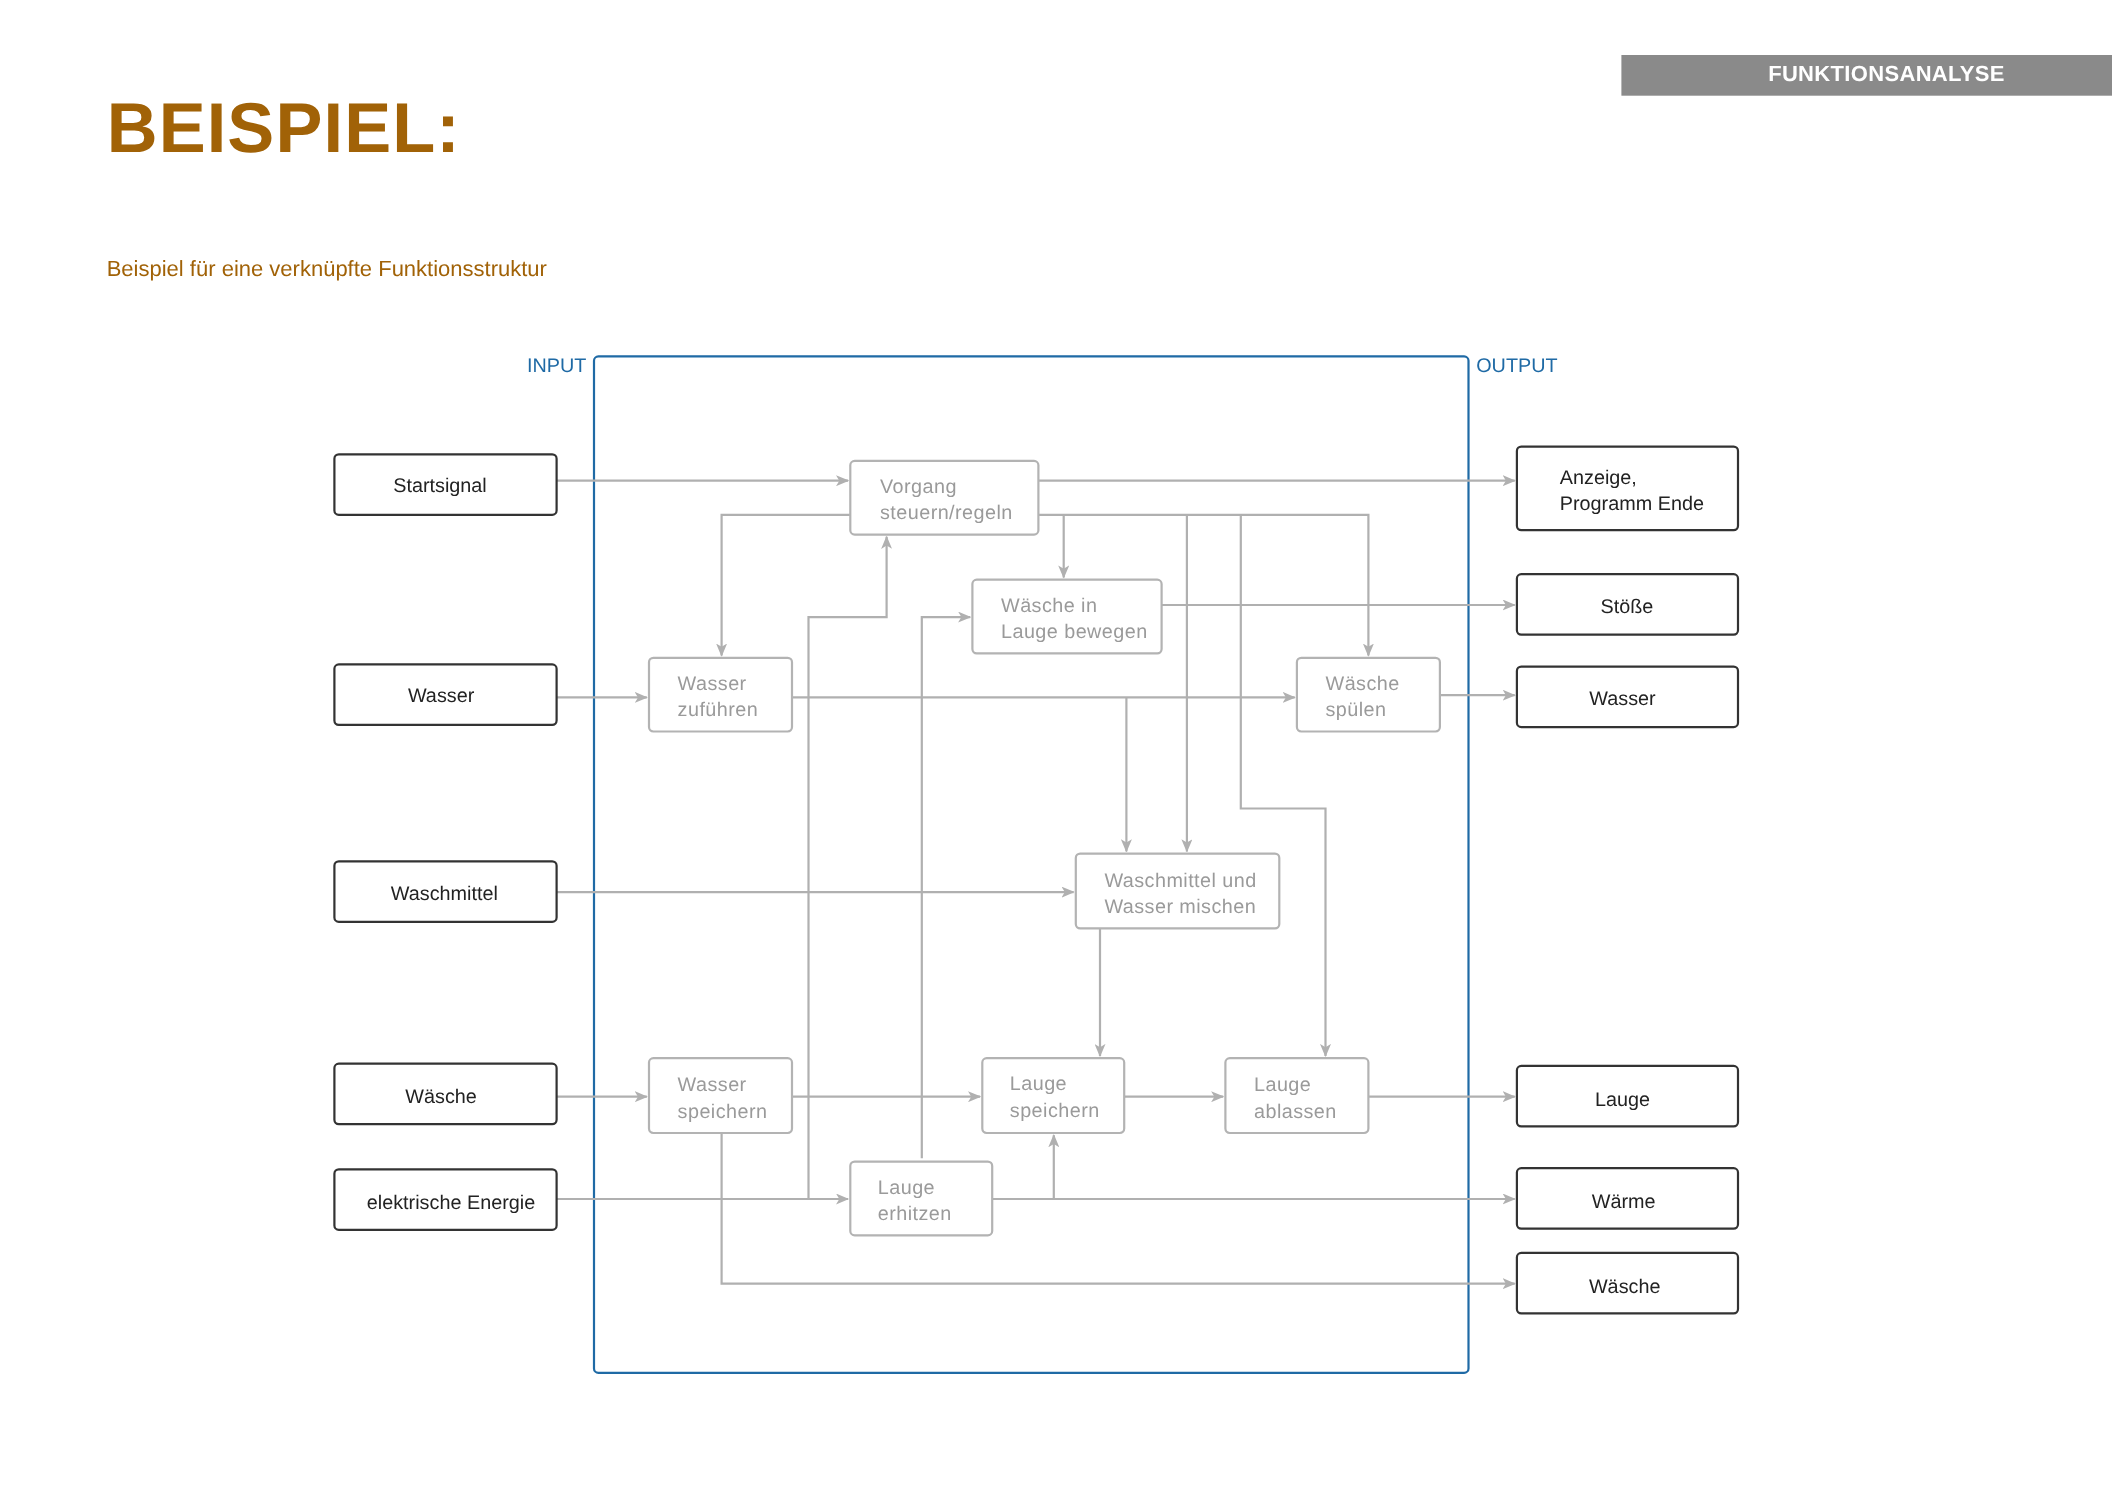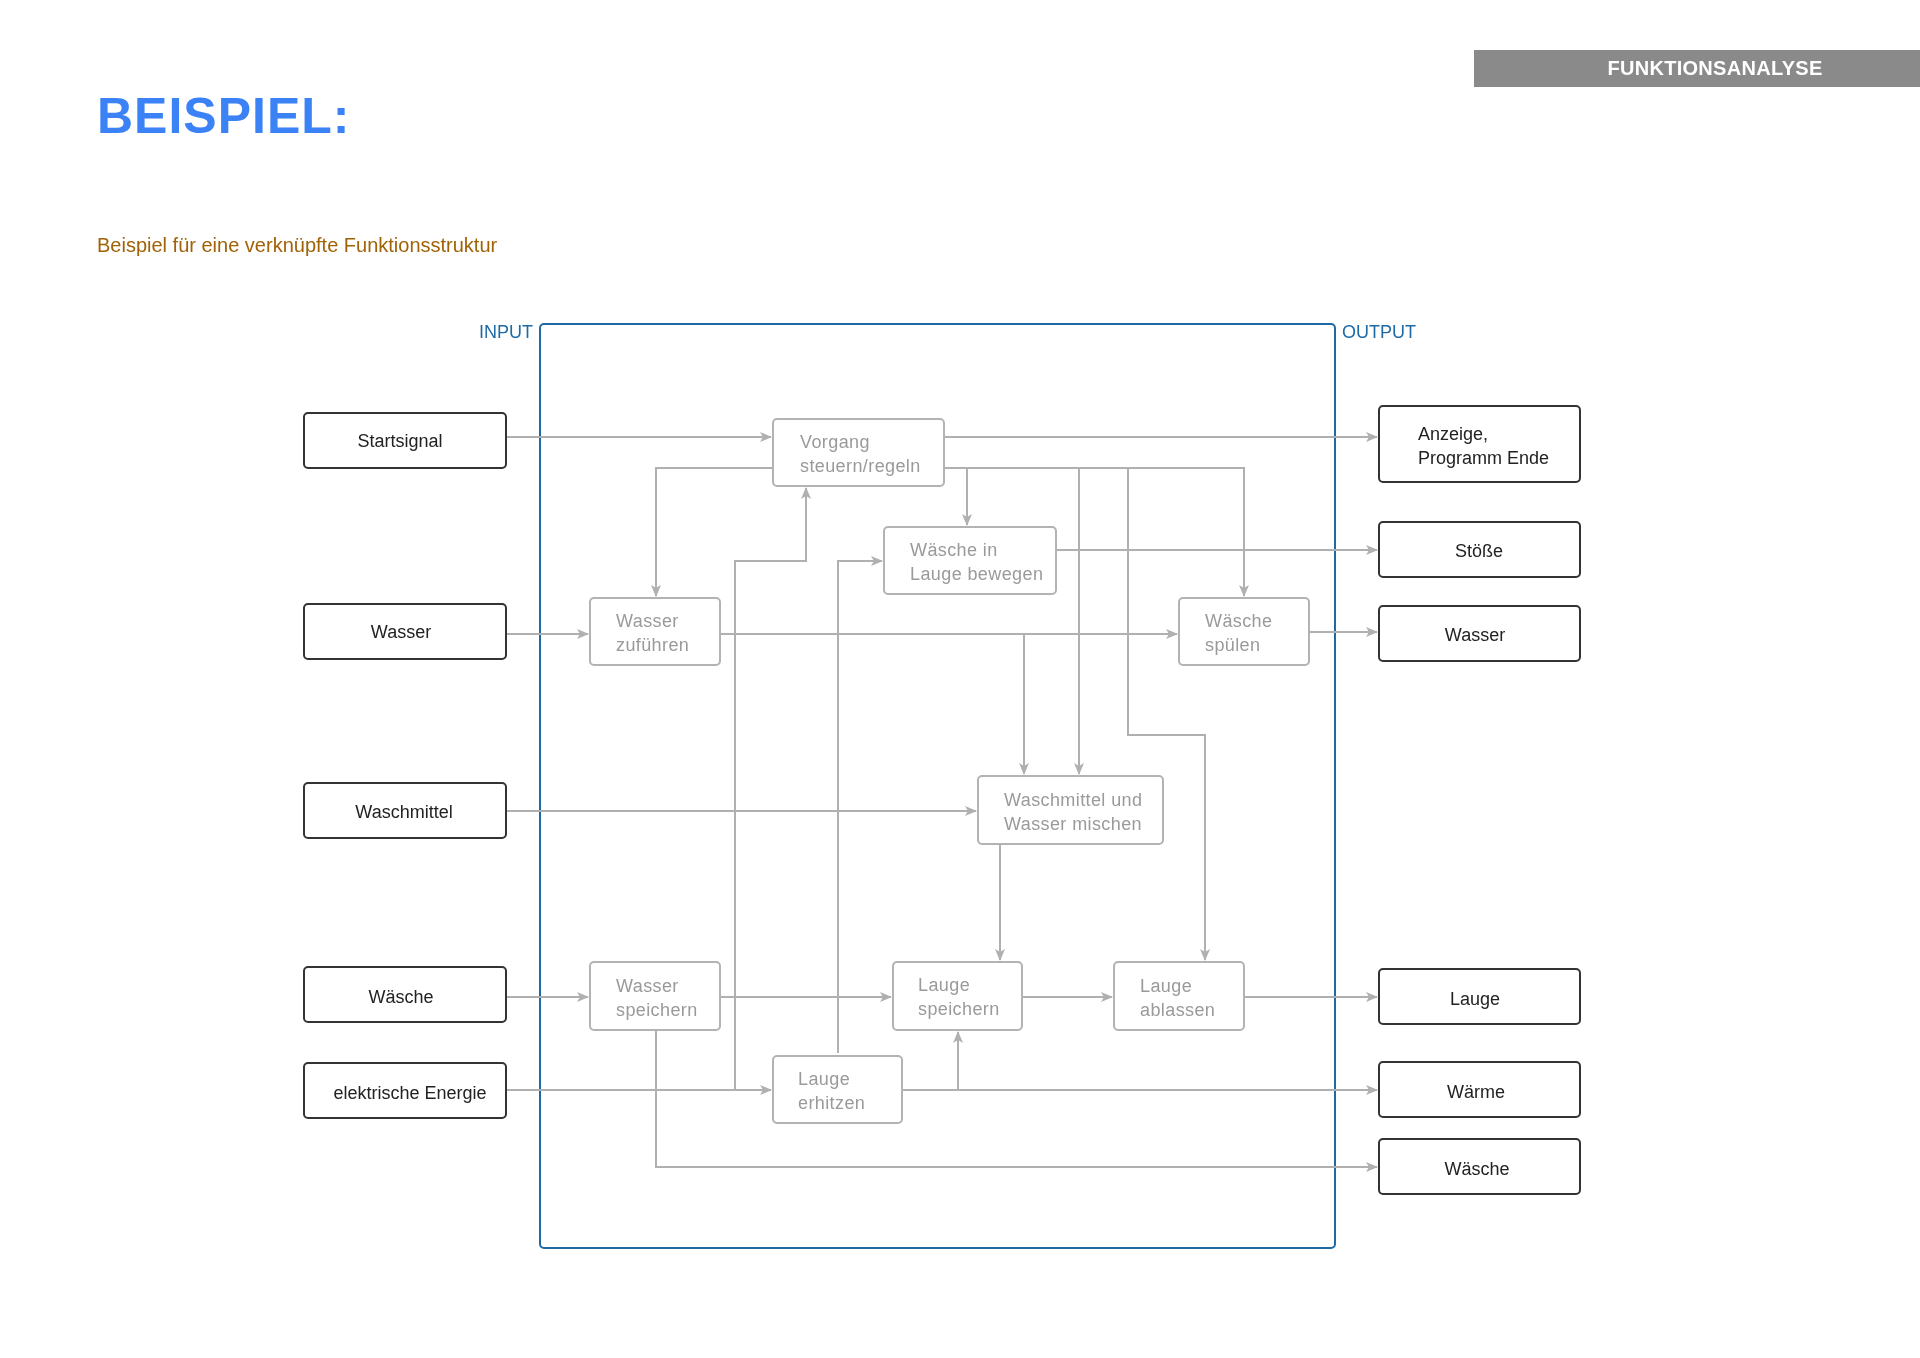--- a/index.html
+++ b/index.html
@@ -1,18 +1,18 @@
 <!DOCTYPE html>
 <html><head>
 <meta charset="utf-8">
 <style>
   html, body { margin: 0; padding: 0; background: #ffffff; }
   body { width: 1920px; height: 1358px; position: relative; overflow: hidden; font-family: "Liberation Sans", sans-serif; }
   .section-tag { position: absolute; left: 1474px; top: 50px; width: 482px; height: 37px; background: #8a8a8a; color: #ffffff; font-weight: bold; font-size: 20px; display: flex; align-items: center; justify-content: center; letter-spacing: 0.3px; }
-  .title { position: absolute; left: 97px; top: 86px; margin: 0; color: #3b82f6; font-weight: bold; font-size: 50px; line-height: 60px; letter-spacing: 1px; }
+  .title { position: absolute; left: 97px; top: 86px; margin: 0; color: #a16207; font-weight: bold; font-size: 64px; line-height: 60px; letter-spacing: 1px; }
   .subtitle { position: absolute; left: 97px; top: 234px; color: #a16207; font-size: 20px; }
   svg.diagram { position: absolute; left: 0; top: 0; }
   .lbl-blue { fill: #1f6aa5; font-size: 18px; font-family: "Liberation Sans", sans-serif; }
   .io-text { fill: #222222; font-size: 18px; font-family: "Liberation Sans", sans-serif; }
   .fn-text { fill: #9a9a9a; font-size: 18px; font-family: "Liberation Sans", sans-serif; letter-spacing: 0.4px; }
 </style>
 </head>
 <body>
 
 <div class="section-tag">FUNKTIONSANALYSE</div>

